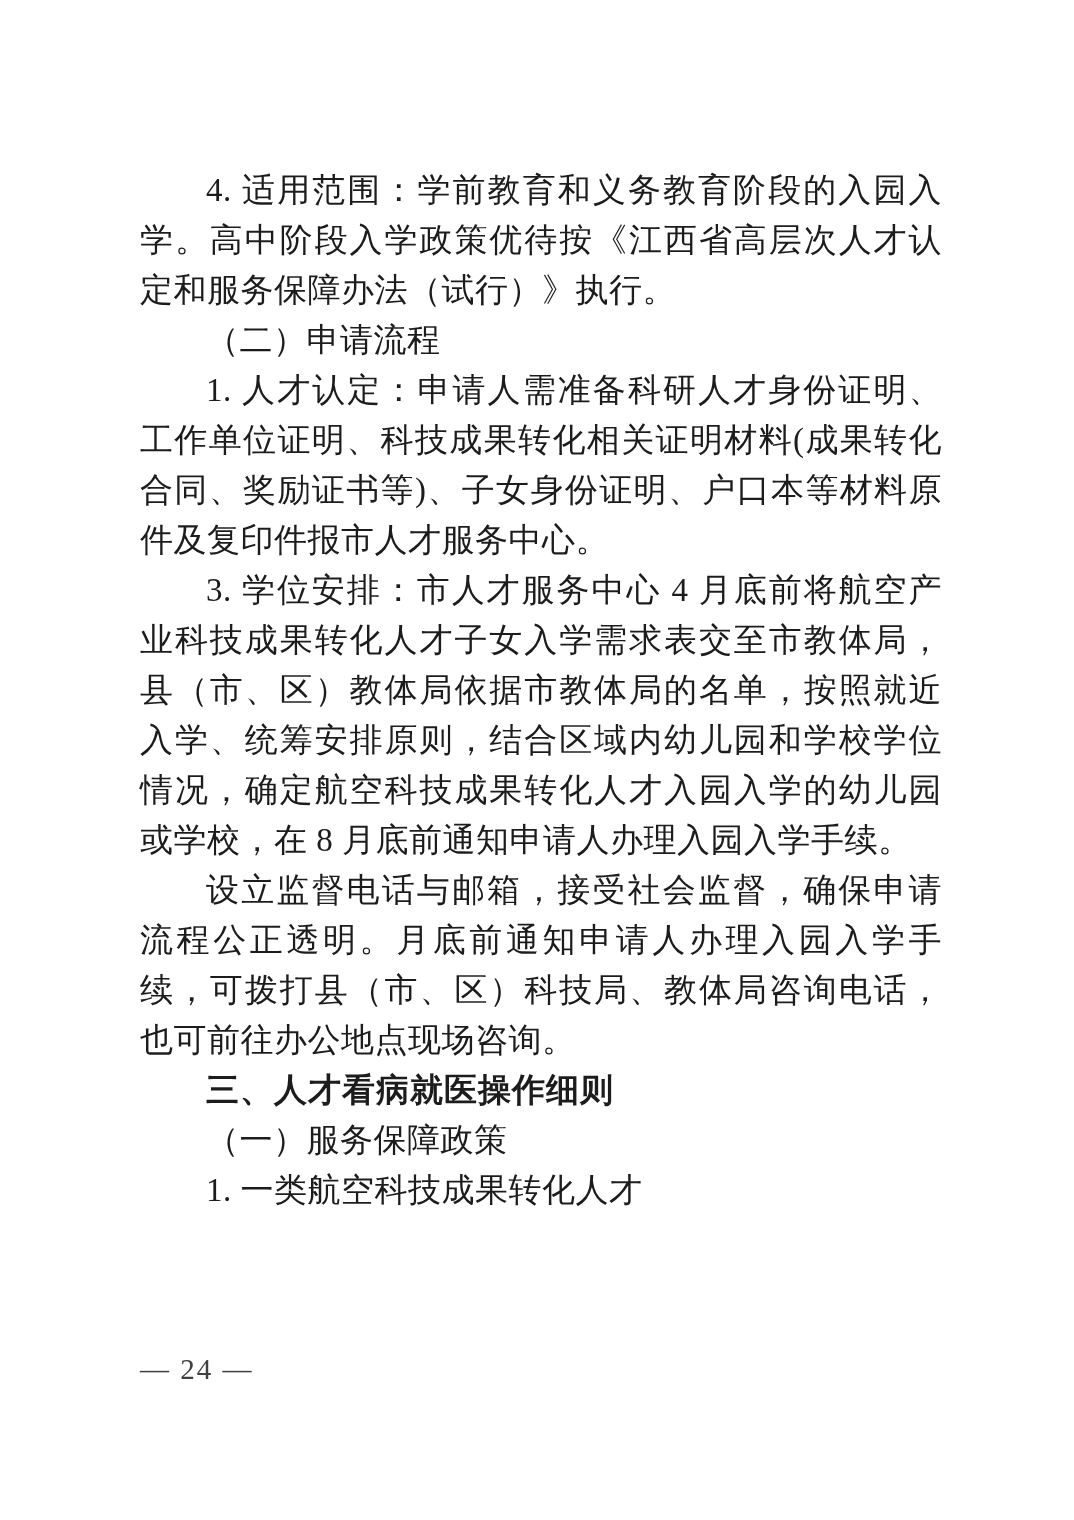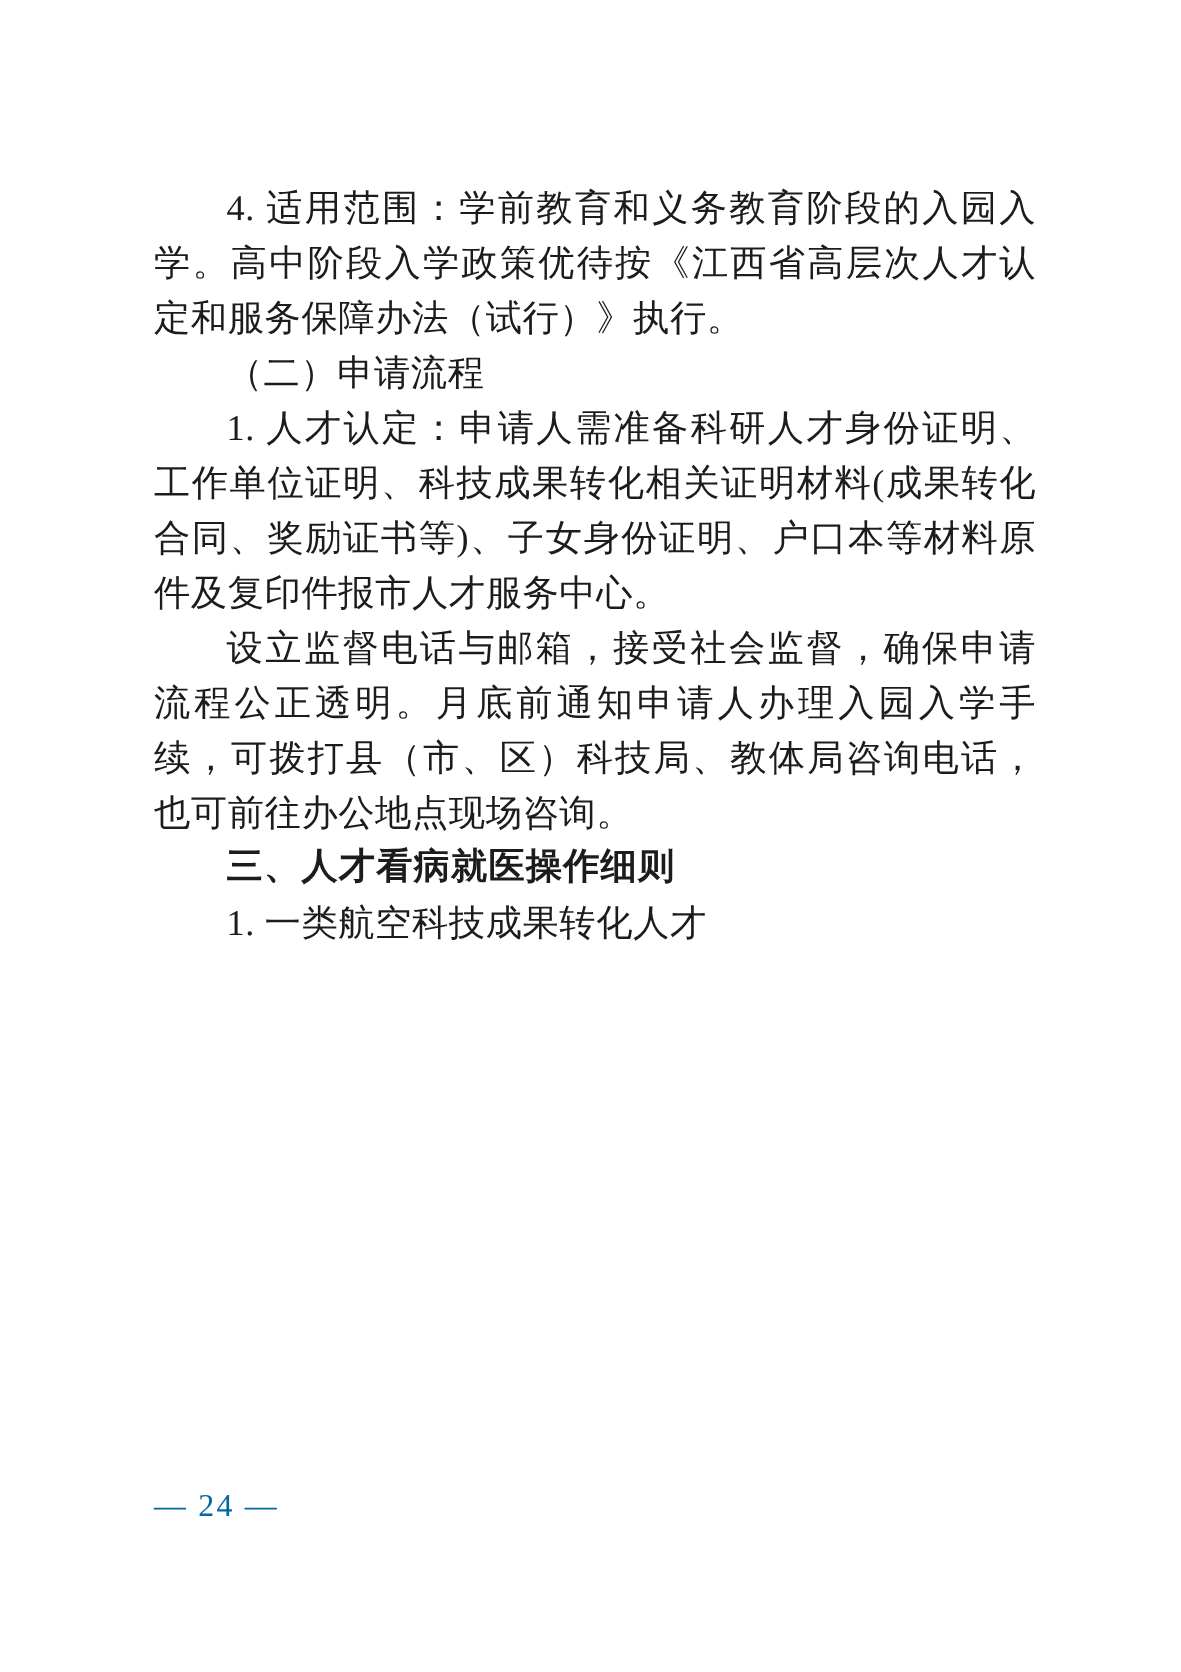--- a/index.html
+++ b/index.html
@@ -26,41 +26,43 @@
     margin: 0;
     font-size: 33px;
     line-height: 50px;
     text-indent: 2em;
     text-align: justify;
     text-justify: inter-ideograph;
     text-align-last: left;
     letter-spacing: 0.5px;
   }
   .content p.section-heading {
-    font-family: Liberation Mono, monospace;
+    font-family: Liberation Serif, serif;
     font-weight: 700;
     letter-spacing: 1px;
   }
   .footer {
     position: absolute;
     left: 140px;
     top: 1352px;
     font-size: 29px;
     line-height: 34px;
-    color: #0369a1;
+    color: #404040;
     letter-spacing: 2px;
     font-family: "Liberation Serif", "DejaVu Serif", serif;
   }
 </style>
 </head>
 <body>
 
 <div class="page">
   <div class="content">
     <p>4. 适用范围：学前教育和义务教育阶段的入园入学。高中阶段入学政策优待按《江西省高层次人才认定和服务保障办法（试行）》执行。</p>
     <p>（二）申请流程</p>
     <p>1. 人才认定：申请人需准备科研人才身份证明、工作单位证明、科技成果转化相关证明材料(成果转化合同、奖励证书等)、子女身份证明、户口本等材料原件及复印件报市人才服务中心。</p>
+    <p>3. 学位安排：市人才服务中心 4 月底前将航空产业科技成果转化人才子女入学需求表交至市教体局，县（市、区）教体局依据市教体局的名单，按照就近入学、统筹安排原则，结合区域内幼儿园和学校学位情况，确定航空科技成果转化人才入园入学的幼儿园或学校，在 8 月底前通知申请人办理入园入学手续。</p>
     <p>设立监督电话与邮箱，接受社会监督，确保申请流程公正透明。月底前通知申请人办理入园入学手续，可拨打县（市、区）科技局、教体局咨询电话，也可前往办公地点现场咨询。</p>
     <p class="section-heading">三、人才看病就医操作细则</p>
+    <p>（一）服务保障政策</p>
     <p>1. 一类航空科技成果转化人才</p>
   </div>
   <div class="footer">— 24 —</div>
 </div>
 
 </body></html>

